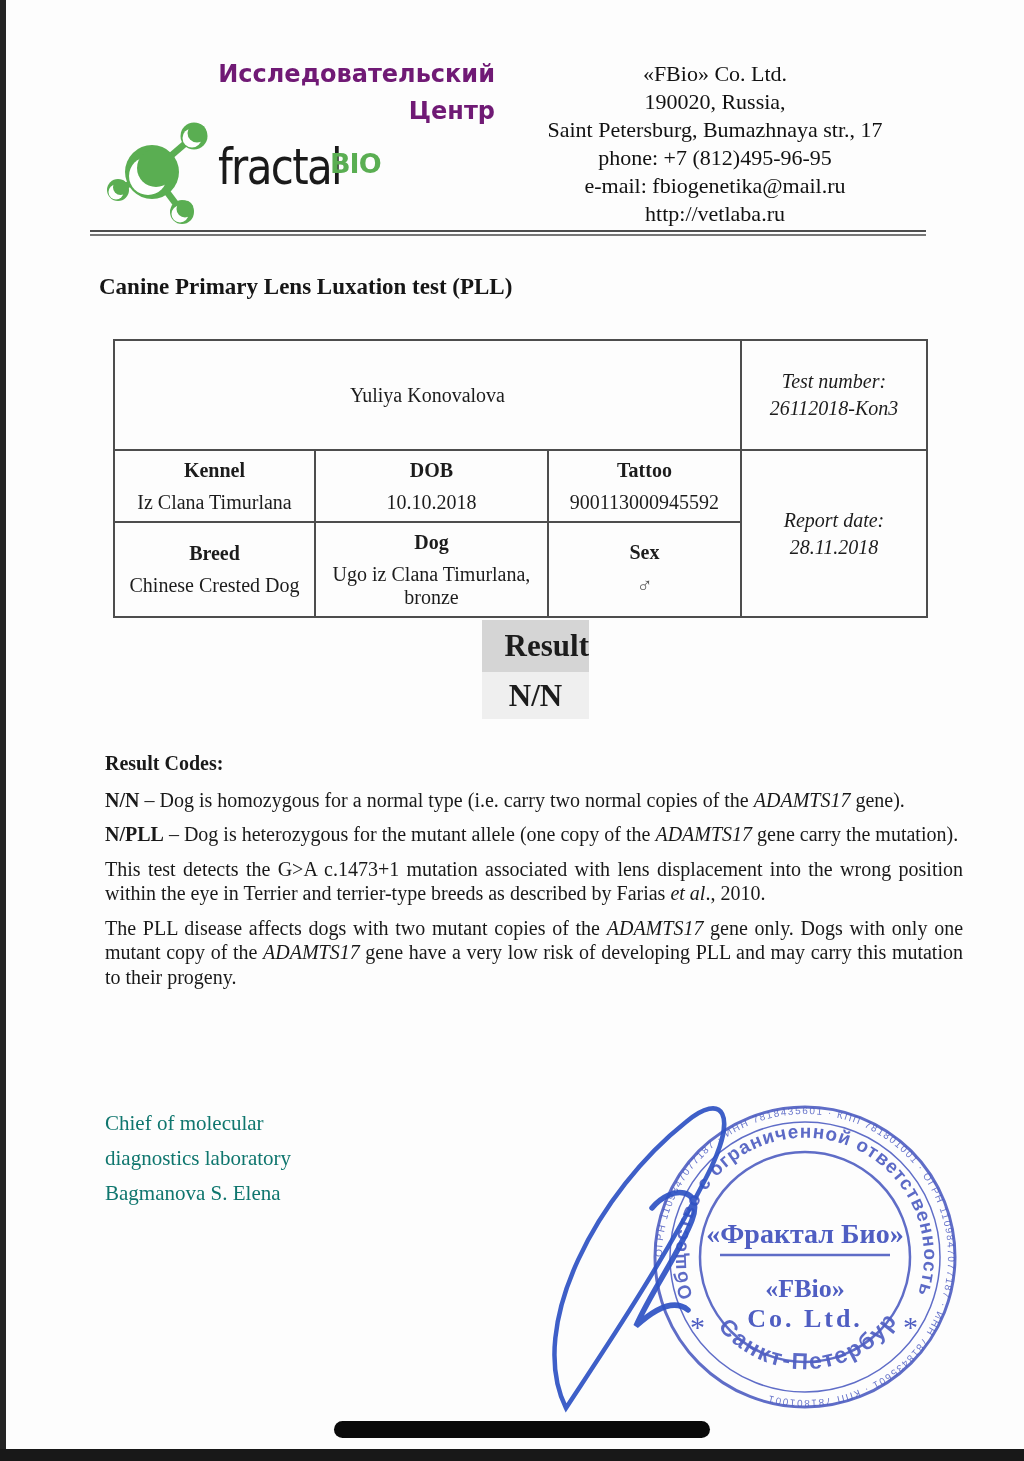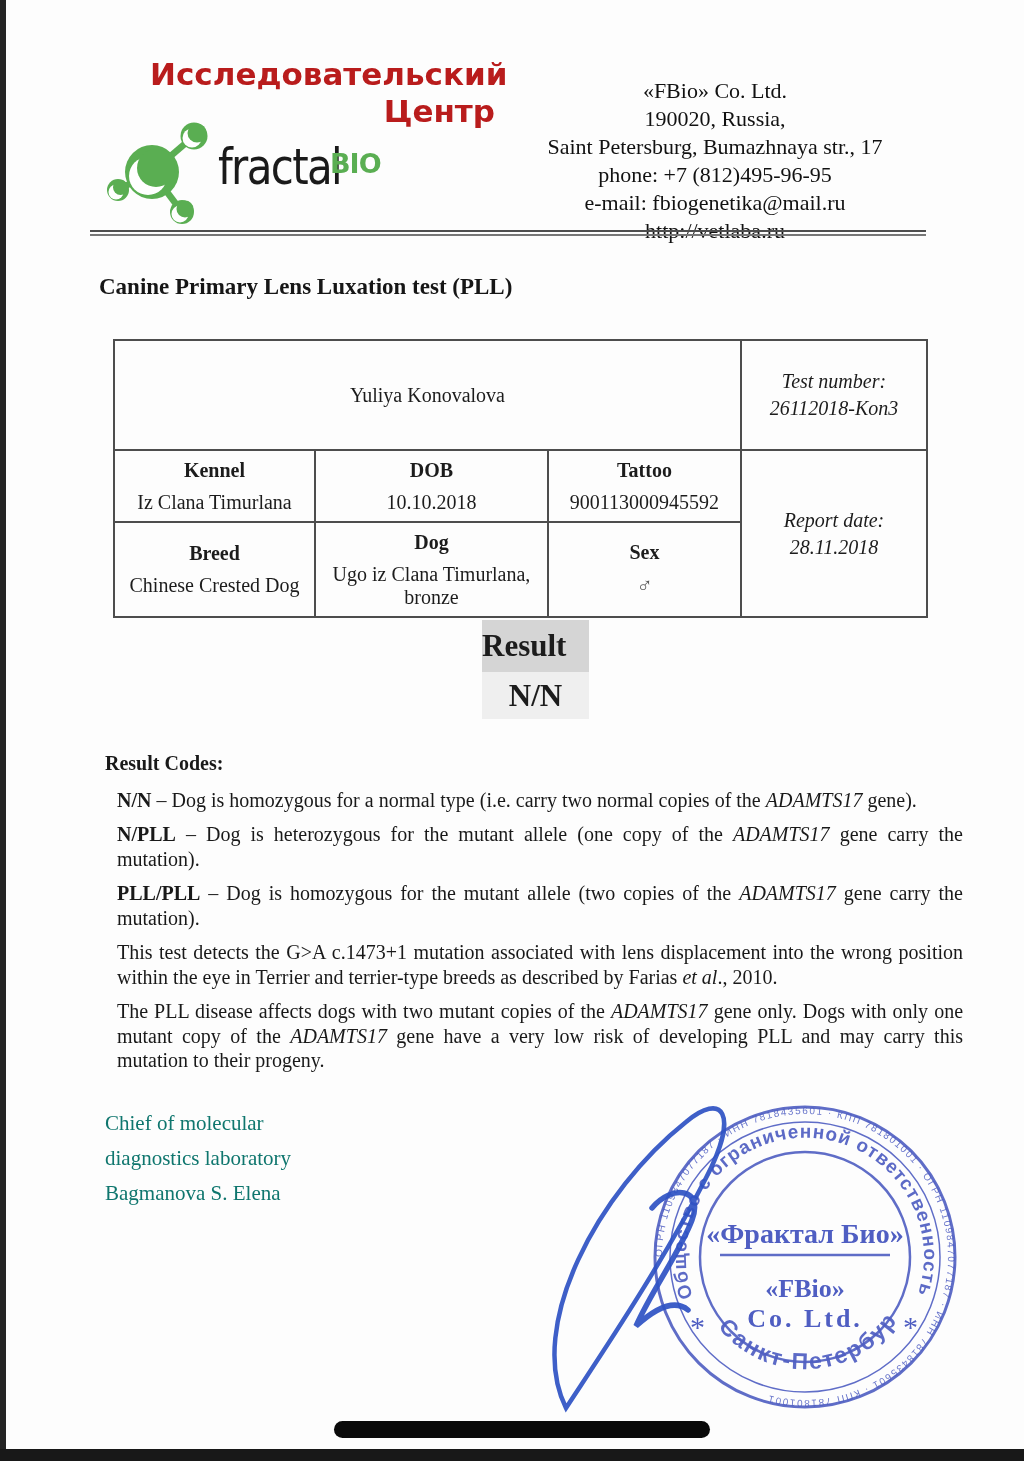--- a/index.html
+++ b/index.html
@@ -9,55 +9,55 @@
     font-family:"Liberation Serif", serif; color:#1c1c1c;
   }
   
   .left-edge   { position:absolute; left:0; top:0; width:6px; height:1461px; background:#242424; }
   .bottom-strip{ position:absolute; left:0; top:1449px; width:1024px; height:12px; background:#181818; }
   .home-indicator{ position:absolute; left:334px; top:1421px; width:376px; height:17px; border-radius:9px; background:#0a0a0a; }
 
   
   .org-ru { position:absolute; left:150px; top:56px; width:345px; text-align:right;
             font-family:"DejaVu Sans","Liberation Sans",sans-serif; font-weight:bold;
-            font-size:31px; line-height:37px; color:#b91c1c; }
+            font-size:24px; line-height:37px; color:#701a75; }
   .logo-icon { position:absolute; left:100px; top:112px; }
   .logo-fractal { position:absolute; left:218px; top:138px; font-family:"DejaVu Sans",sans-serif;
             font-size:50px; color:#1a1a1a; letter-spacing:-2px;
             transform:scaleX(0.84); transform-origin:left top; }
   .logo-bio { position:absolute; left:330px; top:148px; font-family:"DejaVu Sans",sans-serif;
             font-weight:bold; font-size:27px; color:#5aae52; letter-spacing:-1px; }
-  .company { position:absolute; left:500px; top:77px; width:430px; text-align:center;
+  .company { position:absolute; left:500px; top:60px; width:430px; text-align:center;
             font-size:22px; line-height:28px; color:#111; }
   .divider { position:absolute; left:90px; top:230px; width:836px; height:2px;
             border-top:2px solid #4e4e4e; border-bottom:2px solid #777; }
 
   
   .doc-title { position:absolute; left:99px; top:274px; width:812px; text-align:left;
             font-size:23px; font-weight:bold; color:#161616; }
 
   
   table.info { position:absolute; left:113px; top:339px; width:813px; border-collapse:collapse;
             table-layout:fixed; font-size:20px; color:#1c1c1c; }
   table.info td { border:2px solid #4d4d4d; text-align:center; vertical-align:middle; padding:4px 6px; }
   table.info .lbl { font-weight:bold; margin-bottom:9px; }
   table.info .two-line { line-height:27px;font-style:italic; }
   .sex-glyph { font-size:22px; color:#5a5a5a; }
 
   
   .result-label { position:absolute; left:482px; top:620px; width:107px; height:52px;
-            background:#d5d5d5; font-weight:bold; font-size:31px; text-align:left; line-height:52px; }
+            background:#d5d5d5; font-weight:bold; font-size:31px; text-align:right; line-height:52px; }
   .result-value { position:absolute; left:482px; top:672px; width:107px; height:47px;
             background:#efefef; font-weight:bold; font-size:31px; text-align:center; line-height:47px; }
 
   
   .codes { position:absolute; left:105px; top:751px; width:858px;
             font-size:20px; line-height:24.5px; text-align:justify; color:#191919; }
   .codes h4 { margin:0 0 12px 0; font-size:20px; }
-  .codes p { margin:0 0 10px 12px; }
+  .codes p { margin:0 0 10px 0; }
   .b { font-weight:bold; }
   .i { font-style:italic; }
 
   
   .signer { position:absolute; left:105px; top:1106px; font-size:21px; line-height:35px; color:#0f766e; }
 
   
   .stamp-wrap { position:absolute; left:545px; top:1075px; width:470px; height:360px; }
 </style>
 </head>
@@ -157,21 +157,20 @@
   </tbody>
     </table>
 
   <div class="result-label">Result</div>
   <div class="result-value">N/N</div>
 
   <div class="codes">
     <h4>Result Codes:</h4>
     <p><span class="b">N/N</span><span> – Dog is homozygous for a normal type (i.e. carry two normal copies of the </span><span class="i">ADAMTS17</span><span> gene).</span></p>
     <p><span class="b">N/PLL</span><span> – Dog is heterozygous for the mutant allele (one copy of the </span><span class="i">ADAMTS17</span><span> gene carry the mutation).</span></p>
-    <p><span class="b">PLL/PLL</span><span> – Dog is homozygous for the mutant allele (two copies of the </span><span class="i">ADAMTS17</span><span> gene carry the mutation).</span></p>
     <p><span>This test detects the G&gt;A c.1473+1 mutation  associated with lens displacement into the wrong position within the eye in  Terrier and terrier-type breeds as described by Farias </span><span class="i">et al</span><span>., 2010.</span></p>
     <p><span>The PLL disease affects dogs with two mutant copies of the </span><span class="i">ADAMTS17</span><span> gene only. Dogs with only one mutant copy of the </span><span class="i">ADAMTS17</span><span> gene have a very low risk of developing PLL and may carry this mutation to their progeny.</span></p>
   </div>
 
   <div class="signer">
     <div>Chief of molecular</div>
     <div>diagnostics laboratory</div>
     <div>Bagmanova S. Elena</div>
   </div>
 

